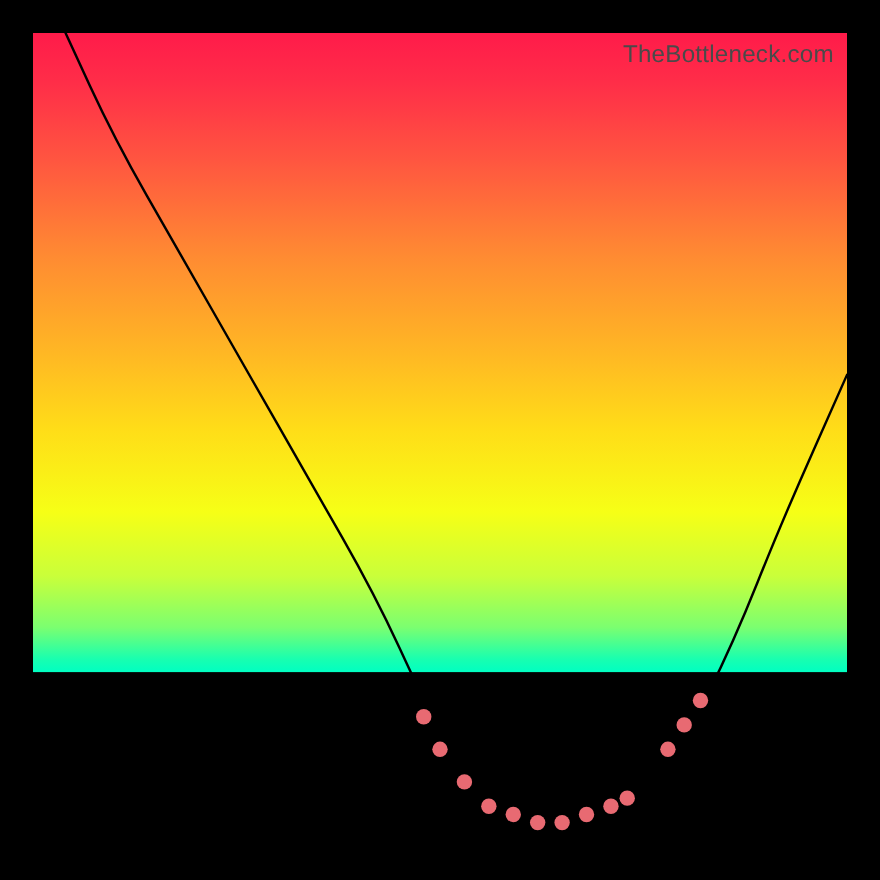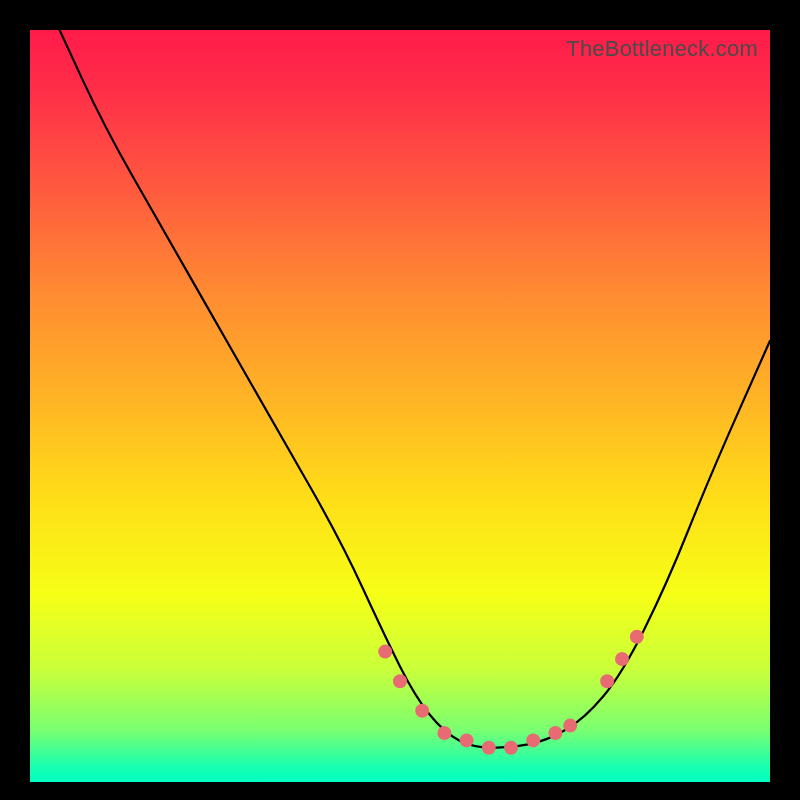--- a/index.html
+++ b/index.html
@@ -9,21 +9,21 @@
     height: 800px;
     background: #000;
     overflow: hidden;
     font-family: Arial, Helvetica, sans-serif;
   }
   .frame {
     position: absolute;
     left: 30px;
     top: 30px;
     width: 740px;
-    height: 752px;
+    height: 581px;
     background: linear-gradient(to bottom,
       #ff1b4a 0%,
       #ff2e48 8%,
       #ff5640 20%,
       #ff8b32 35%,
       #ffb724 50%,
       #ffdd18 62%,
       #f6ff16 75%,
       #c9ff3a 85%,
       #7bff70 93%,

